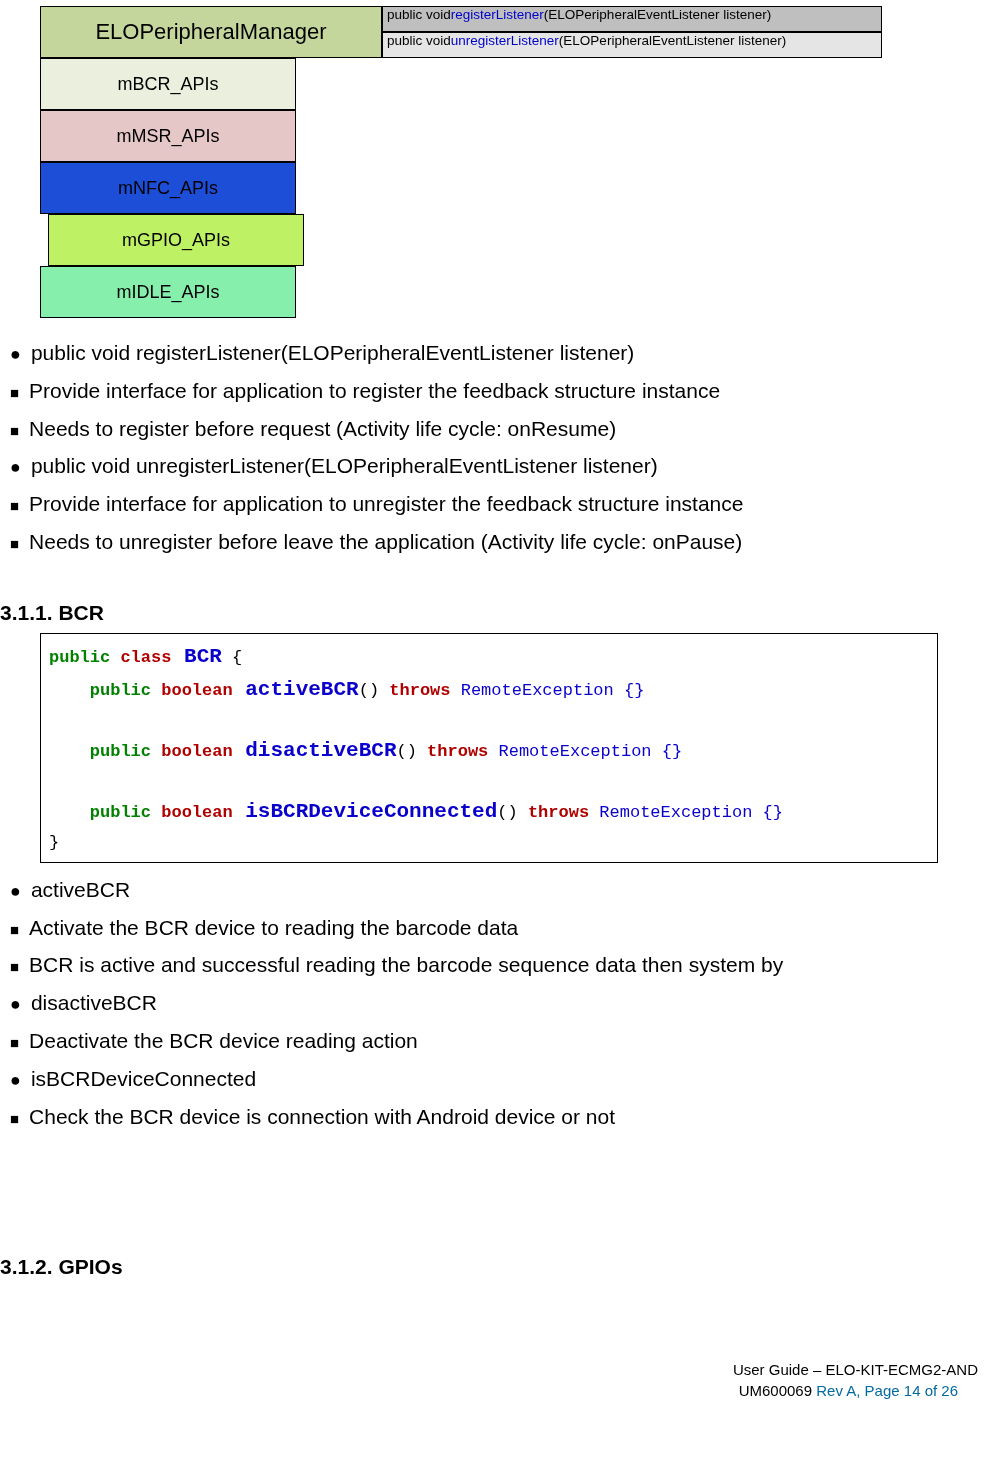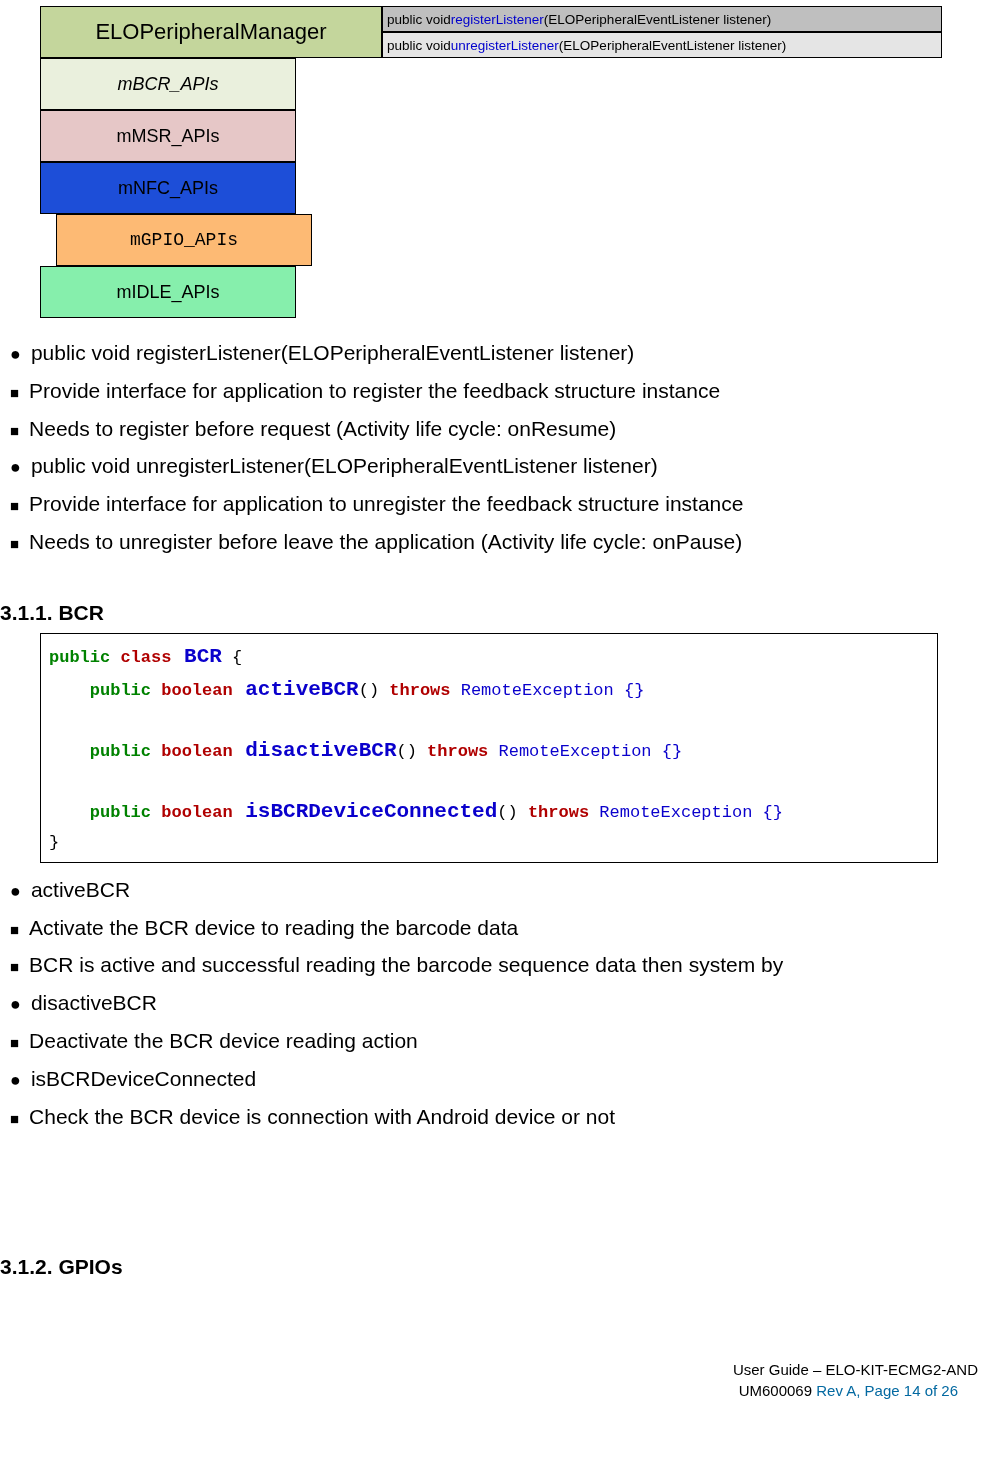--- a/index.html
+++ b/index.html
@@ -44,25 +44,24 @@
     justify-content: center;
     font-size: 22px;
     background: #c4d69c;
     box-sizing: border-box;
   }
   .sig-box {
     position: absolute;
     border: 1px solid #000;
     height: 26px;
     display: flex;
-    align-items: center;
     padding: 0 4px;
     font-size: 13.5px;
     box-sizing: border-box;
-    width: 560px;
+    width: 500px;
   }
   .sig-box .kw-blue { color: #0000cc; }
 
   
   .body-list {
     margin: 8px 0 0 0;
     padding: 0 10px 0 0;
     font-size: 21px;
     line-height: 1.8;
   }
@@ -130,30 +129,30 @@
       <span>public void </span>
       <span class="kw-blue">registerListener</span>
       <span>(ELOPeripheralEventListener listener)</span>
     </div>
     <div class="sig-box" style="left:342px; top:26px; background:#e5e5e5;">
       <span>public void </span>
       <span class="kw-blue">unregisterListener</span>
       <span>(ELOPeripheralEventListener listener)</span>
     </div>
 
-    <div class="api-box" style="left:0; top:52px;  background:#eaf0dd;font-style:italic;">
+    <div class="api-box" style="left:0; top:52px;  background:#eaf0dd;">
         <span>mBCR_APIs</span>
       </div>
     <div class="api-box" style="left:0; top:104px; background:#e6c7c7;text-align:right;">
         <span>mMSR_APIs</span>
       </div>
     <div class="api-box" style="left:0; top:156px; background:#1d4ed8;">
         <span>mNFC_APIs</span>
       </div>
-    <div class="api-box" style="left:16px; top:208px; background:#fdba74;font-family:Liberation Mono, monospace;">
+    <div class="api-box" style="left:8px; top:208px; background:#bef264;">
         <span>mGPIO_APIs</span>
       </div>
     <div class="api-box" style="left:0; top:260px; background:#86efac;">
         <span>mIDLE_APIs</span>
       </div>
   </div>
 
   <div class="body-list">
     <div class="li bullet-round"><span>public void registerListener(ELOPeripheralEventListener listener)</span></div>
     <div class="li bullet-sq"><span>Provide interface for application to register the feedback structure instance</span></div>

